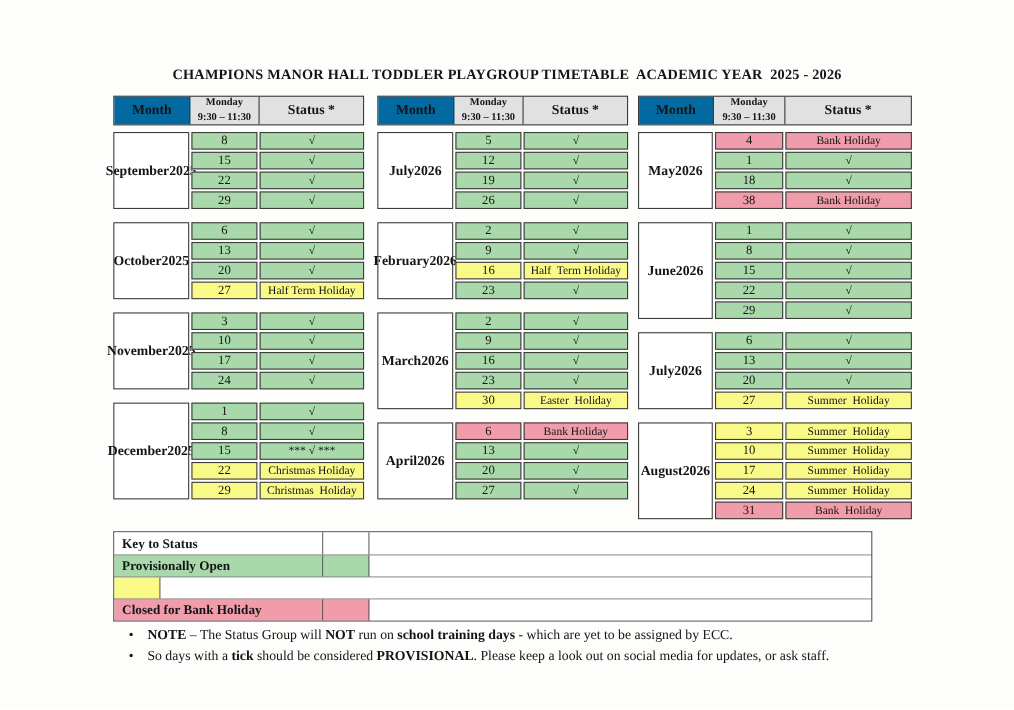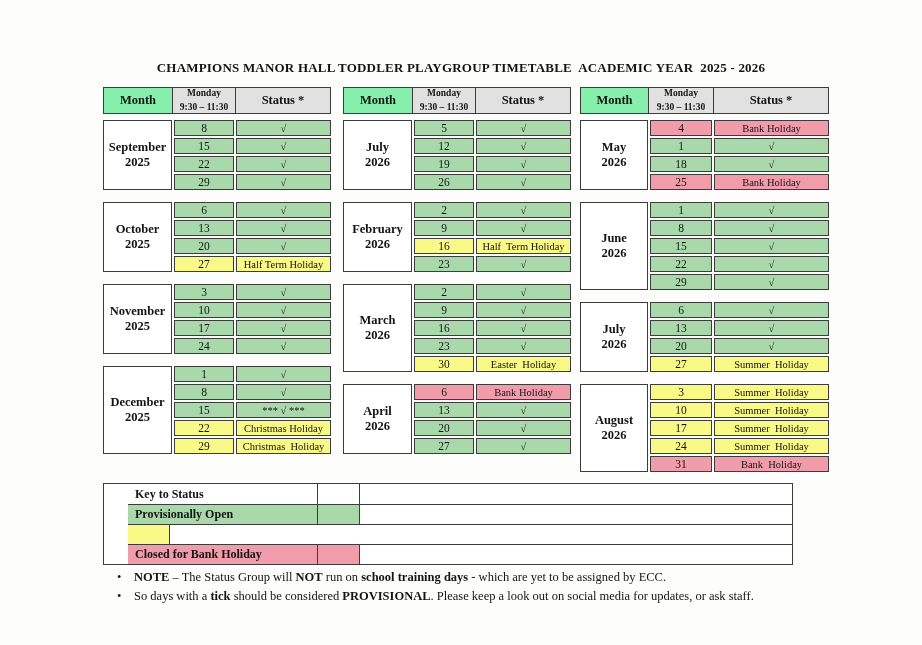--- a/index.html
+++ b/index.html
@@ -14,47 +14,47 @@
   .colgroup{position:absolute;top:87px;--month-w:69px;--date-w:60px;--status-w:95px;}
   #col1{left:103px;width:228px;}
   #col2{left:343px;width:228px;}
   #col3{left:580px;width:249px;--month-w:68px;--date-w:62px;--status-w:115px;}
 
   .header-row{
     display:flex;height:27px;border:1.8px solid #3c3c3c;box-sizing:border-box;
     background:var(--header-bg,#e1e1e1);
   }
   .h-cell{box-sizing:border-box;display:flex;flex-direction:column;align-items:center;justify-content:center;font-weight:bold;}
-  .h-month{width:var(--month-w);background:#86efac;border-right:1.8px solid #3c3c3c;font-size:12.5px;}
+  .h-month{width:var(--month-w);background:#0369a1;border-right:1.8px solid #3c3c3c;font-size:12.5px;}
   .h-day{width:calc(var(--date-w) + 3px);border-right:1.8px solid #3c3c3c;font-size:9.5px;line-height:11px;white-space:pre;justify-content:space-between;}
   .h-status{flex:1;font-size:12.5px;}
 
   .month-block{display:flex;gap:2px;margin-top:12px;}
   .month-block:first-child{margin-top:6px;}
   .month-cell{
     width:var(--month-w);box-sizing:border-box;border:1.6px solid #3c3c3c;background:#fff;
-    display:flex;flex-direction:column;justify-content:center;align-items:center;
+    display:flex;flex-direction:row;justify-content:center;align-items:center;
     font-weight:bold;font-size:12.5px;line-height:15px;text-align:center;
   }
   .rows{display:flex;flex-direction:column;gap:2px;flex:1;}
   .row{display:flex;gap:2px;height:16px;}
   .cell{box-sizing:border-box;border:1.6px solid #3c3c3c;display:flex;align-items:center;justify-content:center;}
   .date-cell{width:var(--date-w);font-size:11.5px;}
   .status-cell{flex:1;font-size:10.5px;white-space:pre;}
 
   .bg-green{background:var(--green,#a9d9aa);}
   .bg-yellow{background:var(--yellow,#f9f987);}
   .bg-pink{background:var(--pink,#f19cab);}
   .bg-white{background:#ffffff;}
 
   .key-table{
     position:absolute;left:103px;top:483px;width:690px;
     border:1.8px solid #3c3c3c;box-sizing:border-box;background:#fff;
   }
-  .key-row{display:flex;height:20px;border-top:1.8px solid #3c3c3c;box-sizing:border-box;margin-left:24px;}
+  .key-row{display:flex;height:20px;border-top:1.8px solid #3c3c3c;box-sizing:border-box;}
   .key-row:first-child{border-top:none;}
   .key-label{
     width:190px;box-sizing:border-box;border-right:1.8px solid #3c3c3c;
     font-weight:bold;font-size:12px;padding-left:7px;display:flex;align-items:center;
   }
   .key-swatch{width:42px;box-sizing:border-box;border-right:1.8px solid #3c3c3c;}
   .key-rest{flex:1;background:#fff;}
 
   .notes{position:absolute;left:117px;top:570px;width:720px;font-size:12.5px;}
   .note{display:flex;margin-bottom:4px;line-height:15px;}
@@ -316,21 +316,21 @@
             </div>
             <div class="row">
               <div class="cell date-cell bg-green">1</div>
               <div class="cell status-cell bg-green">√</div>
             </div>
             <div class="row">
               <div class="cell date-cell bg-green">18</div>
               <div class="cell status-cell bg-green">√</div>
             </div>
             <div class="row">
-              <div class="cell date-cell bg-pink">25</div>
+              <div class="cell date-cell bg-pink">38</div>
               <div class="cell status-cell bg-pink">Bank Holiday</div>
             </div>
           </div>
         </div>
         <div class="month-block">
           <div class="month-cell">
             <div class="month-name">June</div>
             <div class="month-year">2026</div>
           </div>
           <div class="rows">

